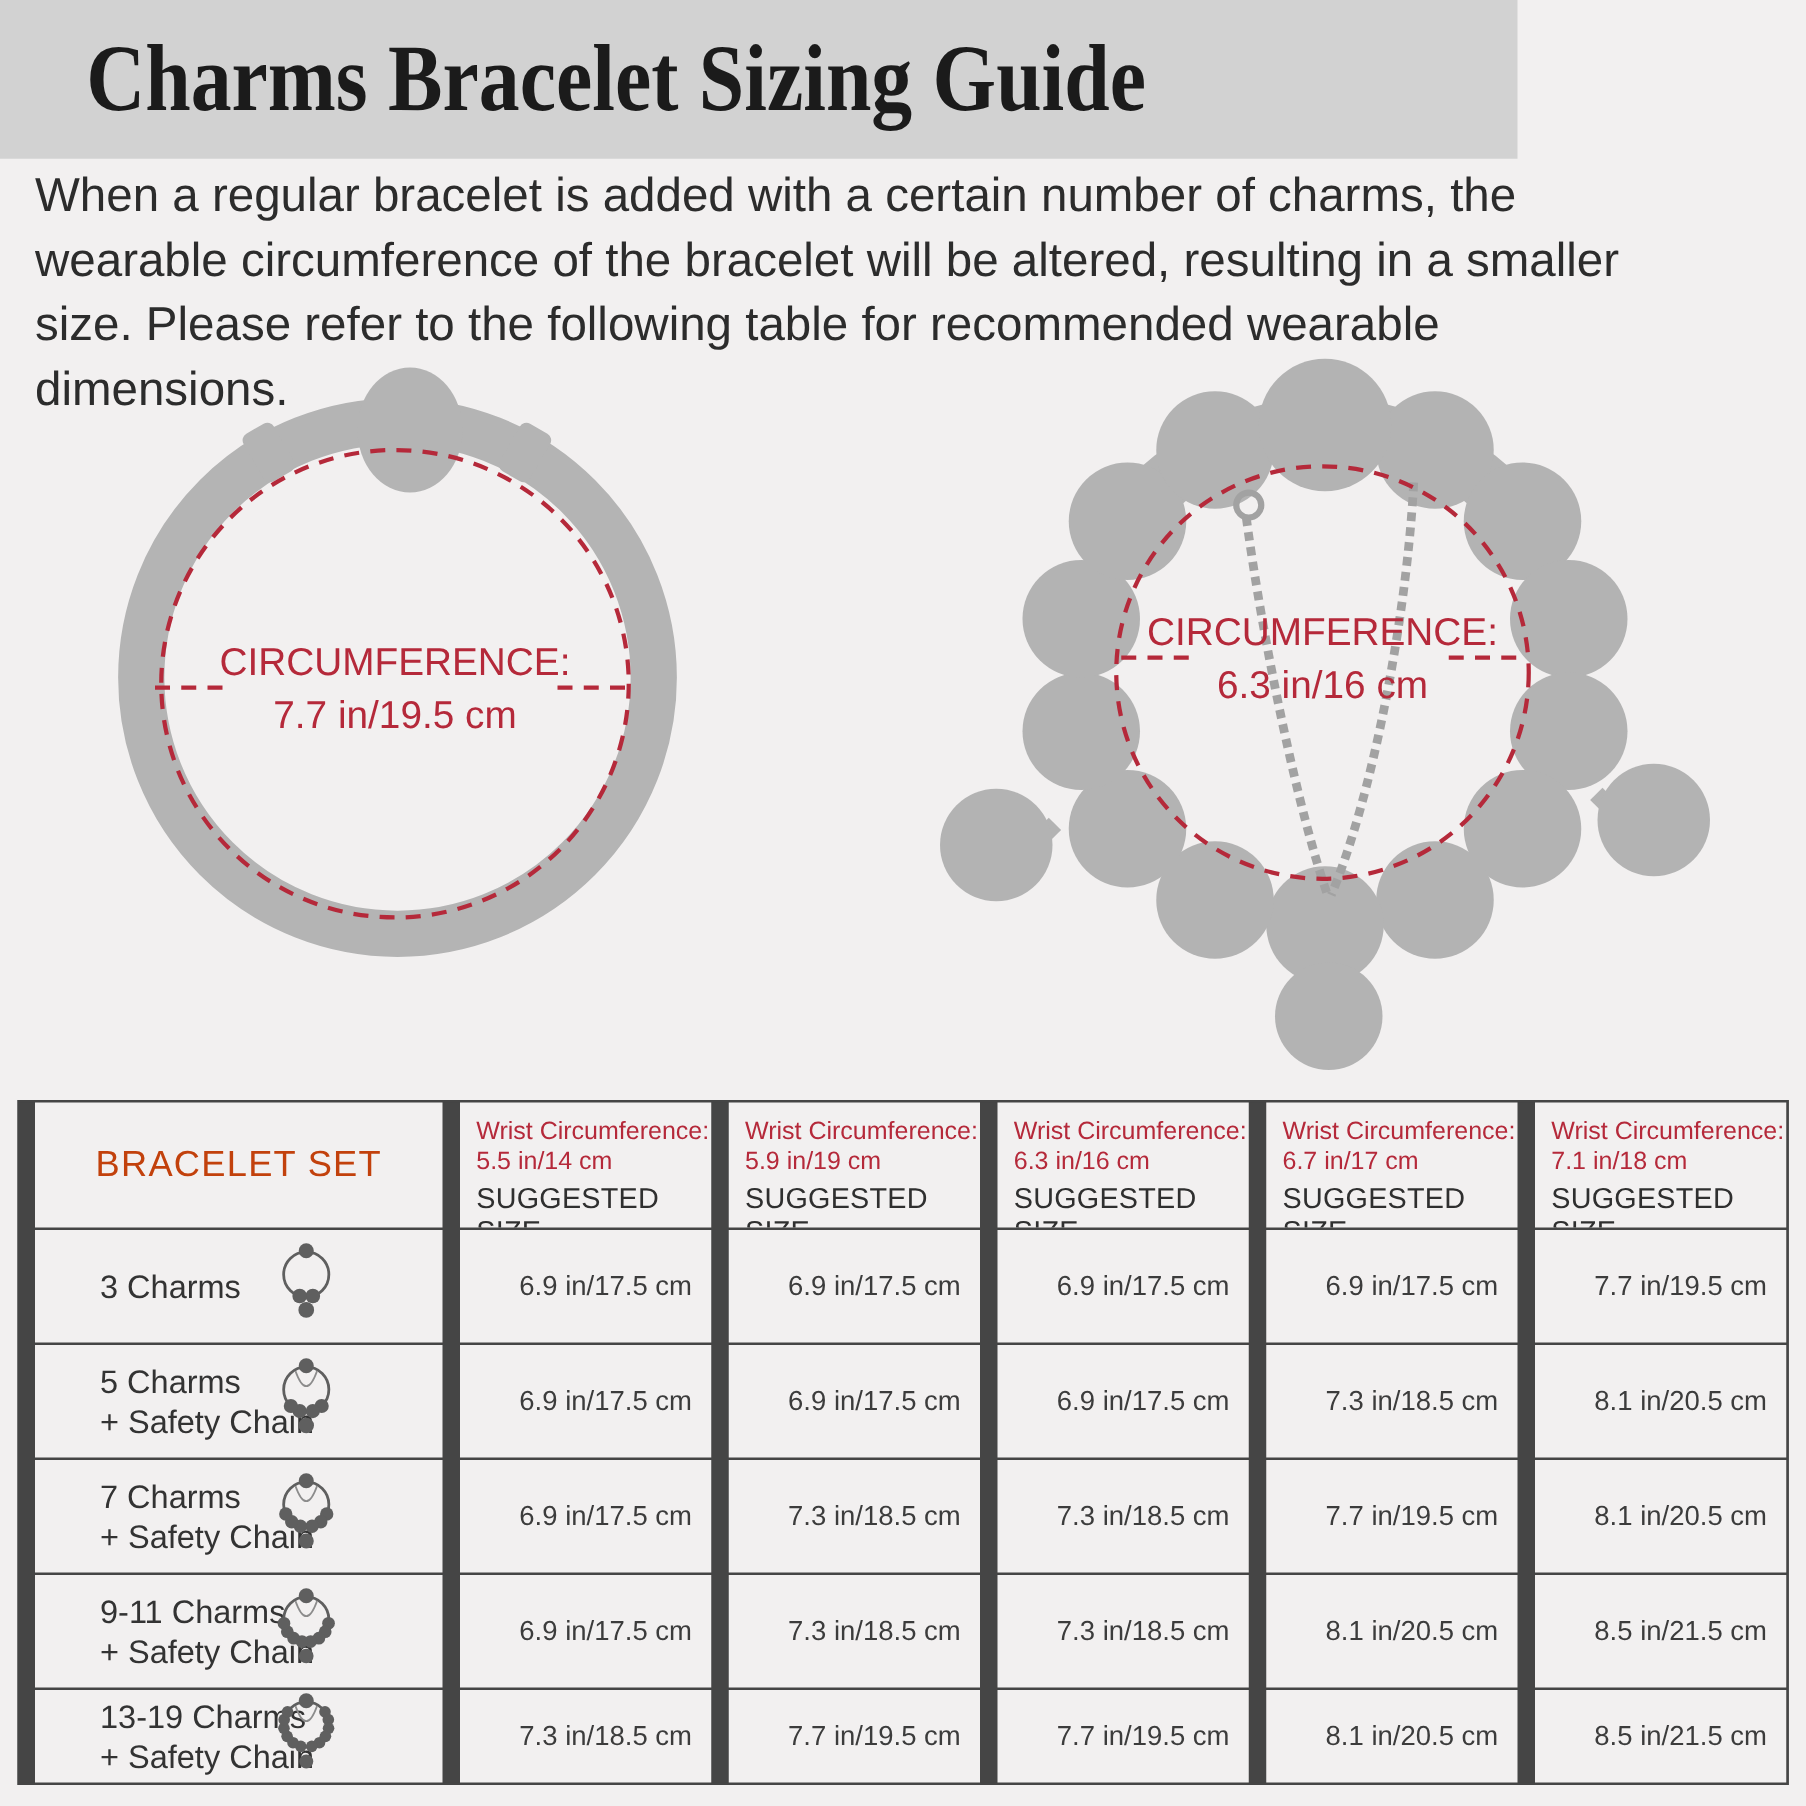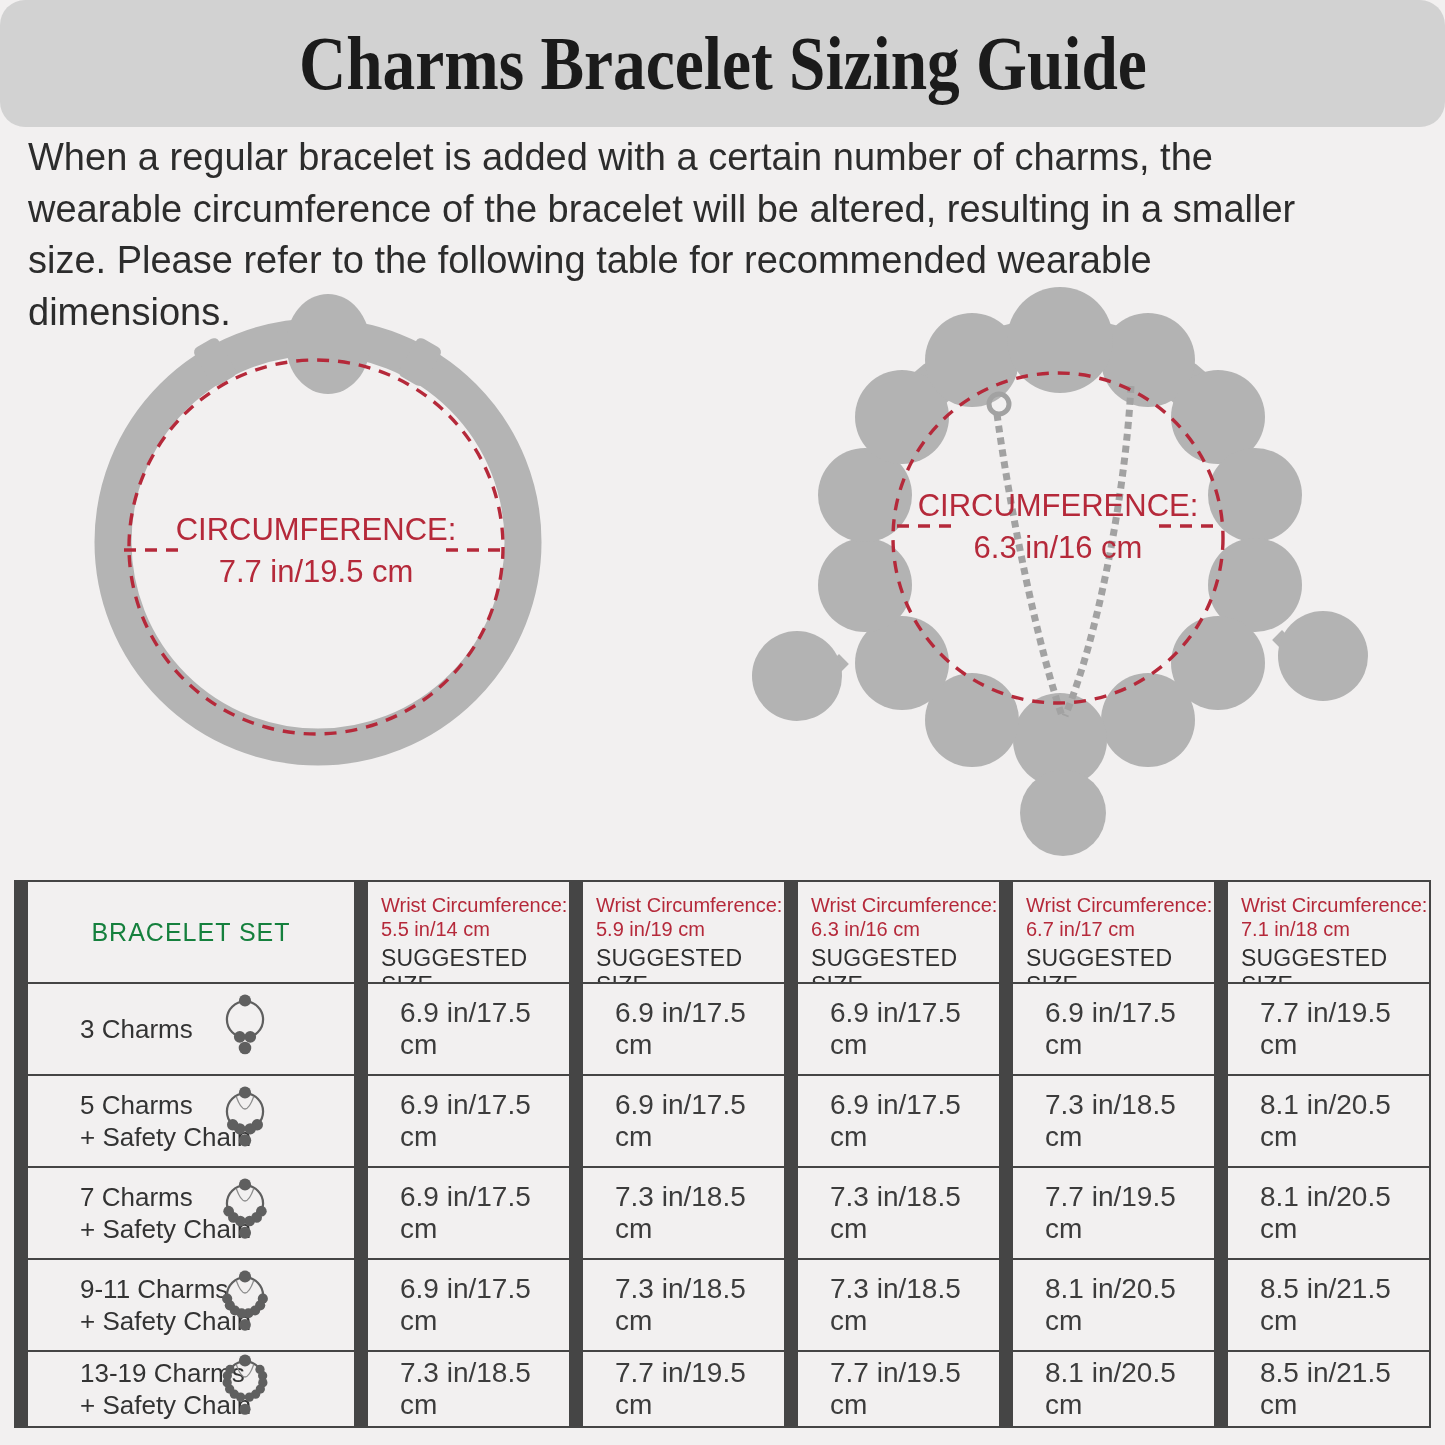--- a/index.html
+++ b/index.html
@@ -13,23 +13,23 @@
   }
   html,body{margin:0;padding:0;}
   body{
     width:1445px;height:1445px;
     background:var(--page-bg);
     font-family:"Liberation Sans", sans-serif;
     position:relative;overflow:hidden;
   }
   .page{position:absolute;inset:0;}
   .band{
-    position:absolute;left:0;top:0;width:1445px;height:127px;
+    position:absolute;left:0;top:0;width:1214px;height:127px;
     background:var(--band);
-    display:flex;align-items:center;justify-content:center;border-radius:25px;
+    display:flex;align-items:center;justify-content:flex-start;
   }
   .band h1{
     margin:0;
     font-family:"Liberation Serif", serif;
     font-weight:600;
     font-size:76px;
     color:#1b1b1b;
     transform:scaleX(0.86);
     white-space:nowrap;
   }
@@ -54,21 +54,21 @@
     display:grid;
     grid-template-columns:338px 213px 213px 213px 213px 213px;
     grid-template-rows:100px 90px 90px 90px 90px 74px;
     gap:2px;
     background:var(--line);
     border:2px solid var(--line);
   }
   .cell{background:var(--page-bg);overflow:hidden;margin-left:12px;}
   .cell.first-head{
     display:flex;align-items:center;justify-content:center;
-    font-size:25px;letter-spacing:1px;color:#15803d;
+    font-size:29px;letter-spacing:1px;color:#c2410c;
   }
   .cell.col-head{padding:11px 0 0 13px;}
   .wrist{
     color:var(--red);font-size:20px;line-height:24px;
   }
   .suggested{
     color:#2f2f2f;font-size:23px;margin-top:4px;letter-spacing:0.2px;
   }
   .cell.rowlabel{
     position:relative;
@@ -76,21 +76,21 @@
     padding-left:52px;box-sizing:border-box;
   }
   .rowtext{font-size:26px;color:#333;line-height:32px;}
   .row-icon{
     position:absolute;left:186px;top:50%;
     transform:translateY(-50%);
     width:62px;height:76px;
   }
   .cell.val{
     display:flex;align-items:center;justify-content:center;
-    font-size:28px;color:var(--val);padding-left:32px;
+    font-size:22px;color:var(--val);padding-left:32px;
   }
 </style>
 </head>
 <body>
 
 <div class="page">
 
   <header class="band">
     <h1>Charms Bracelet Sizing Guide</h1>
   </header>

